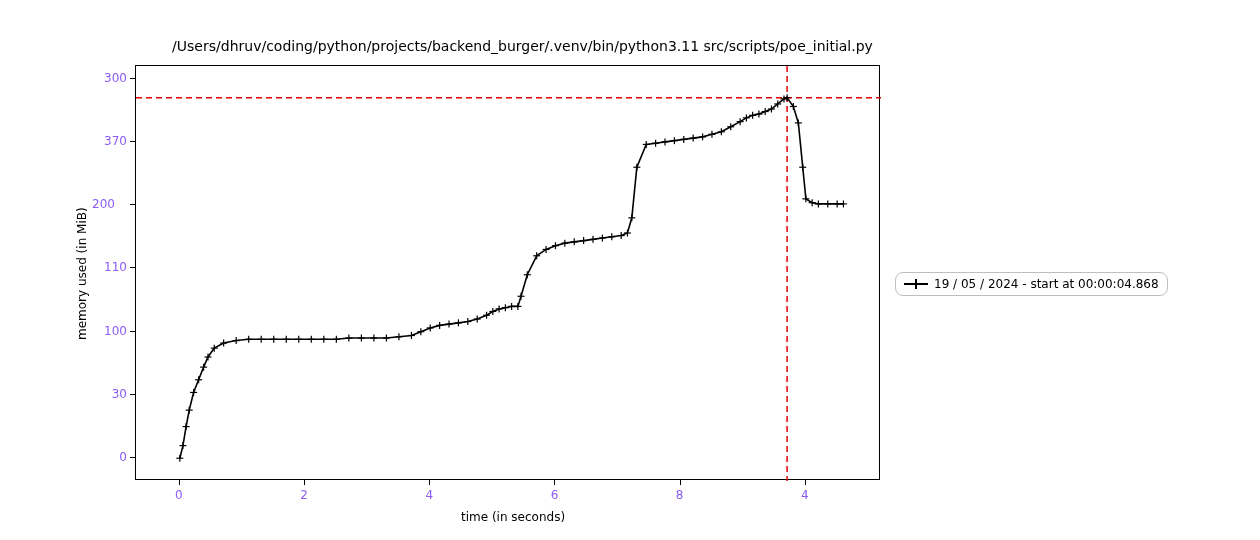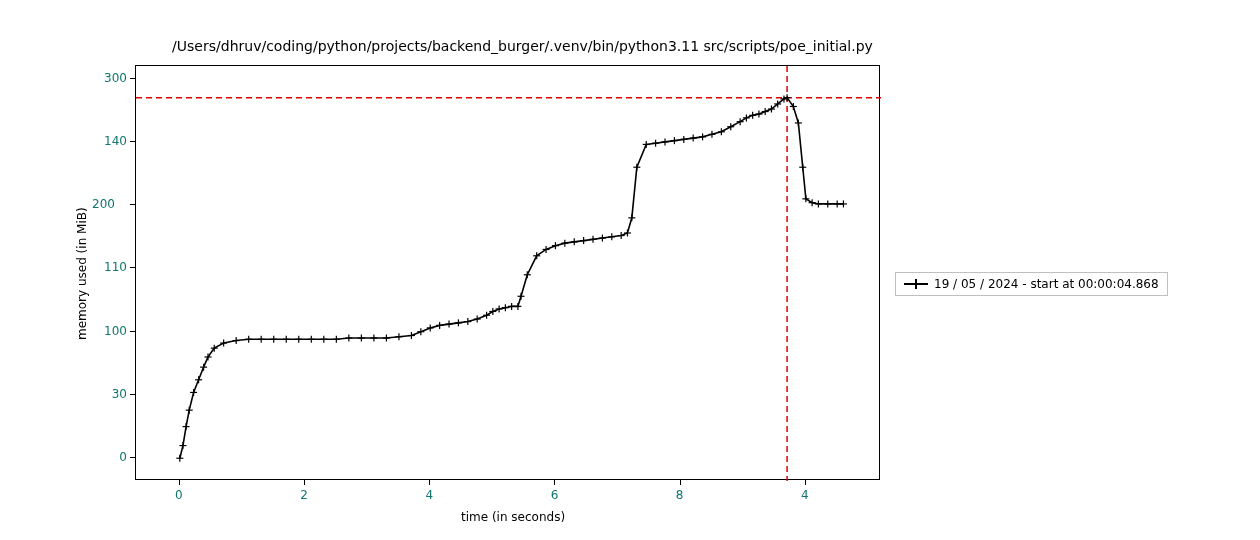--- a/index.html
+++ b/index.html
@@ -33,21 +33,21 @@
     font-size: 12px;
     text-align: center;
   }
   .ylabel {
     transform: rotate(-90deg);
     transform-origin: left top;
   }
   .tick {
     position: absolute;
     font-size: 12px;
-    color: #0f766e;
+    color: #8b5cf6;
   }
   .xtick {
     transform: translateX(-50%);
   }
   .ytick {
     transform: translateY(-50%);
     text-align: right;
   }
   .tick-mark-x {
     position: absolute;
@@ -60,21 +60,21 @@
     width: 5px;
     height: 1px;
     background: #000;
   }
   .legend {
     position: absolute;
     border: 1px solid #bfbfbf;
     background: #fff;
     padding: 4px 8px;
     font-size: 12px;
-    border-radius: 0;
+    border-radius: 8px;
     white-space: nowrap;
     display: flex;
     align-items: center;
     gap: 6px;
   }
   .legend-swatch {
     display: inline-block;
     position: relative;
     width: 24px;
     height: 10px;
@@ -304,16 +304,16 @@
     <div class="tick ytick" style="left: 101px; width: 26px; top: 457.226px;">0</div>
     <div class="tick-mark-y" style="left: 130px; top: 393.963px;"></div>
     <div class="tick ytick" style="left: 101px; width: 26px; top: 393.963px;">30</div>
     <div class="tick-mark-y" style="left: 130px; top: 330.701px;"></div>
     <div class="tick ytick" style="left: 101px; width: 26px; top: 330.701px;">100</div>
     <div class="tick-mark-y" style="left: 130px; top: 267.439px;"></div>
     <div class="tick ytick" style="left: 101px; width: 26px; top: 267.439px;">110</div>
     <div class="tick-mark-y" style="left: 130px; top: 204.177px;"></div>
     <div class="tick ytick" style="left: 89px; width: 26px; top: 204.177px;">200</div>
     <div class="tick-mark-y" style="left: 130px; top: 140.915px;"></div>
-    <div class="tick ytick" style="left: 101px; width: 26px; top: 140.915px;">140</div>
+    <div class="tick ytick" style="left: 101px; width: 26px; top: 140.915px;">370</div>
     <div class="tick-mark-y" style="left: 130px; top: 77.6524px;"></div>
     <div class="tick ytick" style="left: 101px; width: 26px; top: 77.6524px;">300</div>
   </div>
 
 </body></html>

